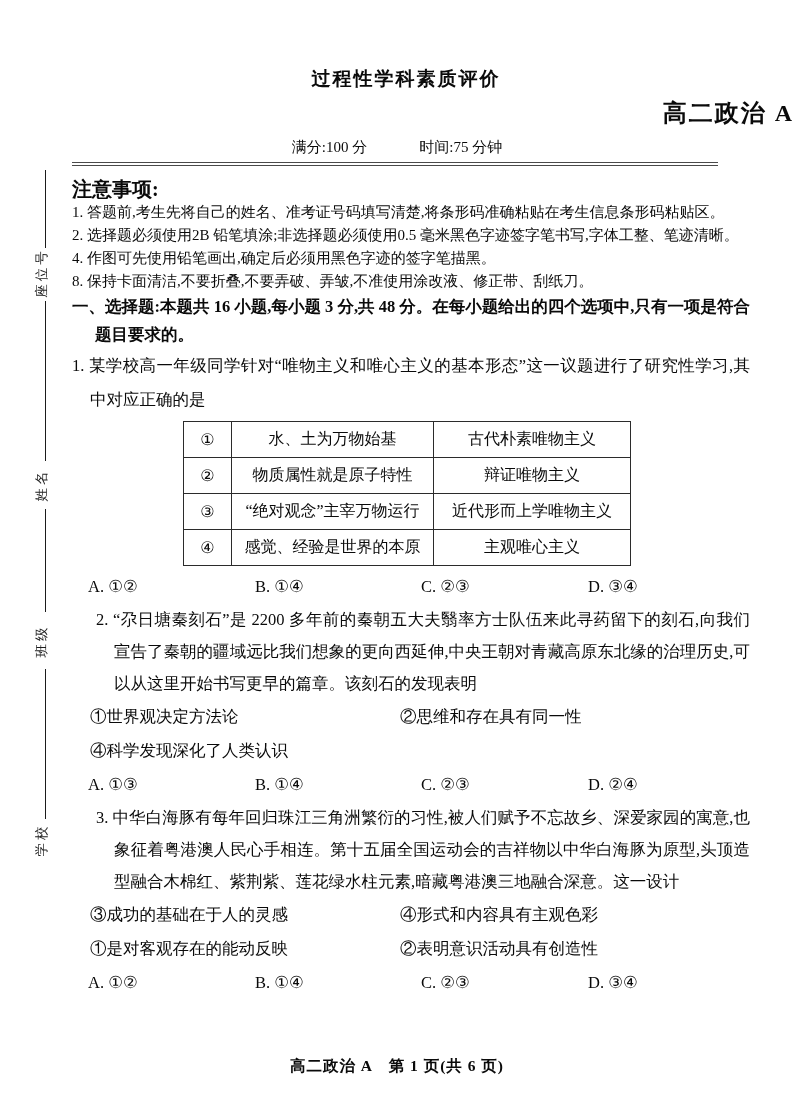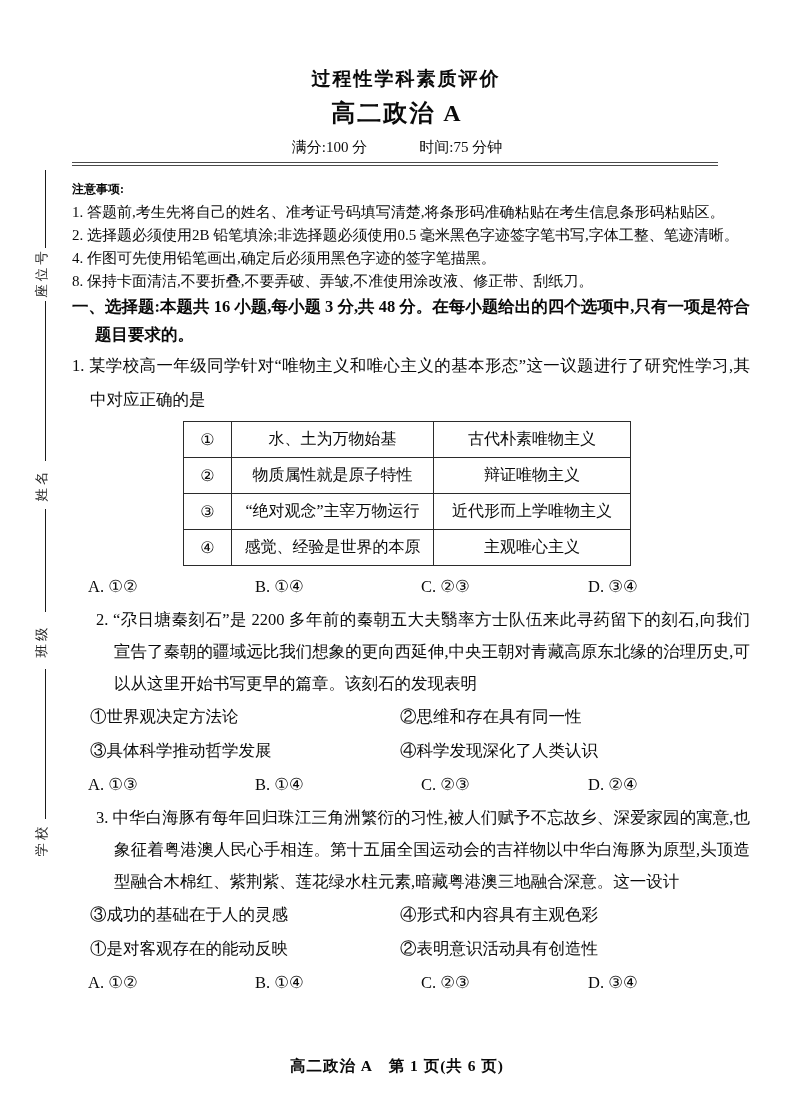--- a/index.html
+++ b/index.html
@@ -4,41 +4,41 @@
 <style>
   html,body { margin:0; padding:0; background:#ffffff; }
   .page {
     position:relative; width:794px; height:1115px; overflow:hidden;
     background:#ffffff; color:#0a0a0a;
     font-family:"Liberation Serif","DejaVu Serif",serif;
   }
   
   .header { position:absolute; top:66px; left:0; right:0; text-align:center; }
   .title { font-size:19px; font-weight:bold; letter-spacing:2px;padding-left:18px; }
-  .subtitle { font-size:24px; font-weight:bold; margin-top:5px; letter-spacing:2px; }
+  .subtitle { font-size:24px; font-weight:bold; margin-top:5px; letter-spacing:2px;text-align:right; }
   .meta { margin-top:9px; font-size:15px; }
   .meta .gap { display:inline-block; width:52px; }
   .rule {
     position:absolute; left:72px; top:162px; width:646px; height:4px;
     border-top:1px solid #4a4a4a; border-bottom:1px solid #4a4a4a; box-sizing:border-box;
   }
   
   .sideline { position:absolute; left:45px; width:1px; background:#1b1b1b; }
   .sl1 { top:170px; height:78px; }
   .sl2 { top:301px; height:160px; }
   .sl3 { top:509px; height:103px; }
   .sl4 { top:669px; height:150px; }
   .sidelabel {
     position:absolute; left:42px; white-space:nowrap; font-size:13.5px; letter-spacing:3px;
     transform:translate(-50%,-50%) rotate(-90deg); color:#1b1b1b;
   }
   .sy1 { top:273px; } .sy2 { top:485px; } .sy3 { top:641px; } .sy4 { top:840px; }
   
   .main { position:absolute; left:72px; top:177px; width:678px; }
-  .notice-heading { font-size:12px; font-weight:bold; line-height:24px; }
+  .notice-heading { font-size:20px; font-weight:bold; line-height:24px; }
   .notice-item {
     margin:0; font-size:15px; line-height:23px; text-align:justify;
     padding-left:19px; text-indent:-19px;
   }
   .section-heading {
     font-size:16.5px; font-weight:bold; line-height:28px; 
     padding-left:23px; text-indent:-23px; text-align:justify;
   }
   .qtext {
     margin:0; font-size:16.5px; line-height:34px; text-align:justify;
@@ -133,21 +133,20 @@
       <span>C. ②③</span>
       <span>D. ③④</span>
     </div>
 
     <p class="qtext tight">2. “尕日塘秦刻石”是 2200 多年前的秦朝五大夫翳率方士队伍来此寻药留下的刻石,向我们宣告了秦朝的疆域远比我们想象的更向西延伸,中央王朝对青藏高原东北缘的治理历史,可以从这里开始书写更早的篇章。该刻石的发现表明</p>
     <div class="sub-row">
       <span>①世界观决定方法论</span>
       <span>②思维和存在具有同一性</span>
     </div>
     <div class="sub-row">
-      <span>③具体科学推动哲学发展</span>
       <span>④科学发现深化了人类认识</span>
     </div>
     <div class="opt-row">
       <span>A. ①③</span>
       <span>B. ①④</span>
       <span>C. ②③</span>
       <span>D. ②④</span>
     </div>
 
     <p class="qtext tight">3. 中华白海豚有每年回归珠江三角洲繁衍的习性,被人们赋予不忘故乡、深爱家园的寓意,也象征着粤港澳人民心手相连。第十五届全国运动会的吉祥物以中华白海豚为原型,头顶造型融合木棉红、紫荆紫、莲花绿水柱元素,暗藏粤港澳三地融合深意。这一设计</p>

